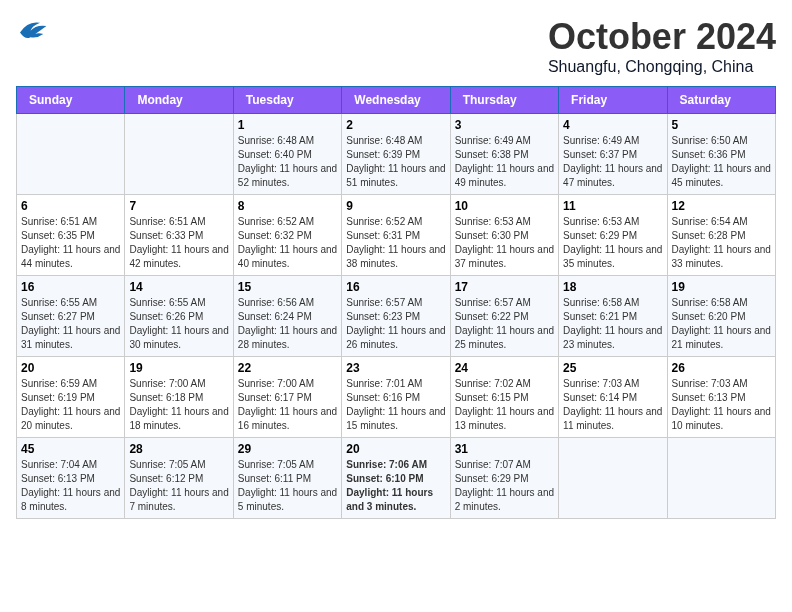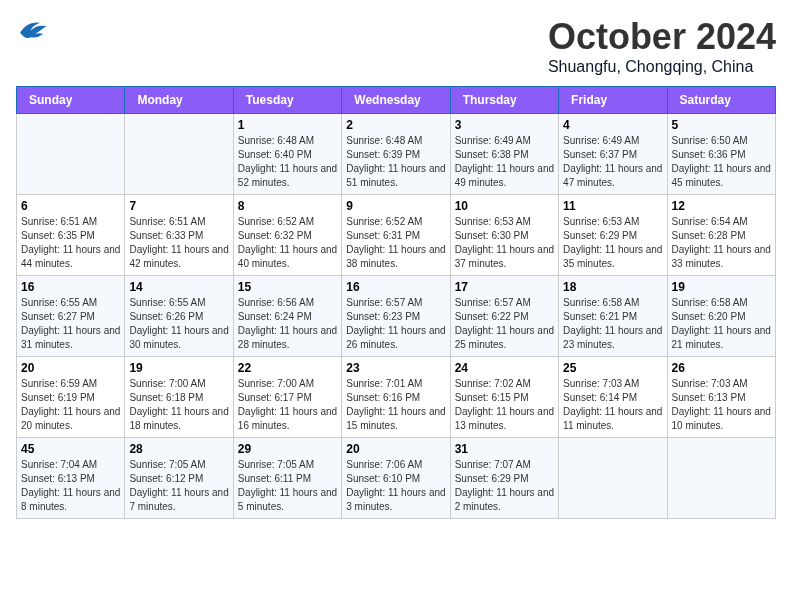--- a/index.html
+++ b/index.html
@@ -296,21 +296,21 @@
 Daylight: 11 hours and 7 minutes.</div>
         </td>
         <td>
           <span class="day-num">29</span>
           <div class="day-info" style="white-space: pre-line;">Sunrise: 7:05 AM
 Sunset: 6:11 PM
 Daylight: 11 hours and 5 minutes.</div>
         </td>
         <td>
           <span class="day-num">20</span>
-          <div class="day-info" style="white-space: pre-line;">Sunrise: 7:06 AM
+          <div class="day-info" style="white-space: pre-line; font-weight: bold;">Sunrise: 7:06 AM
 Sunset: 6:10 PM
 Daylight: 11 hours and 3 minutes.</div>
         </td>
         <td>
           <span class="day-num">31</span>
           <div class="day-info" style="white-space: pre-line;">Sunrise: 7:07 AM
 Sunset: 6:29 PM
 Daylight: 11 hours and 2 minutes.</div>
         </td>
         <td class="empty"></td>

